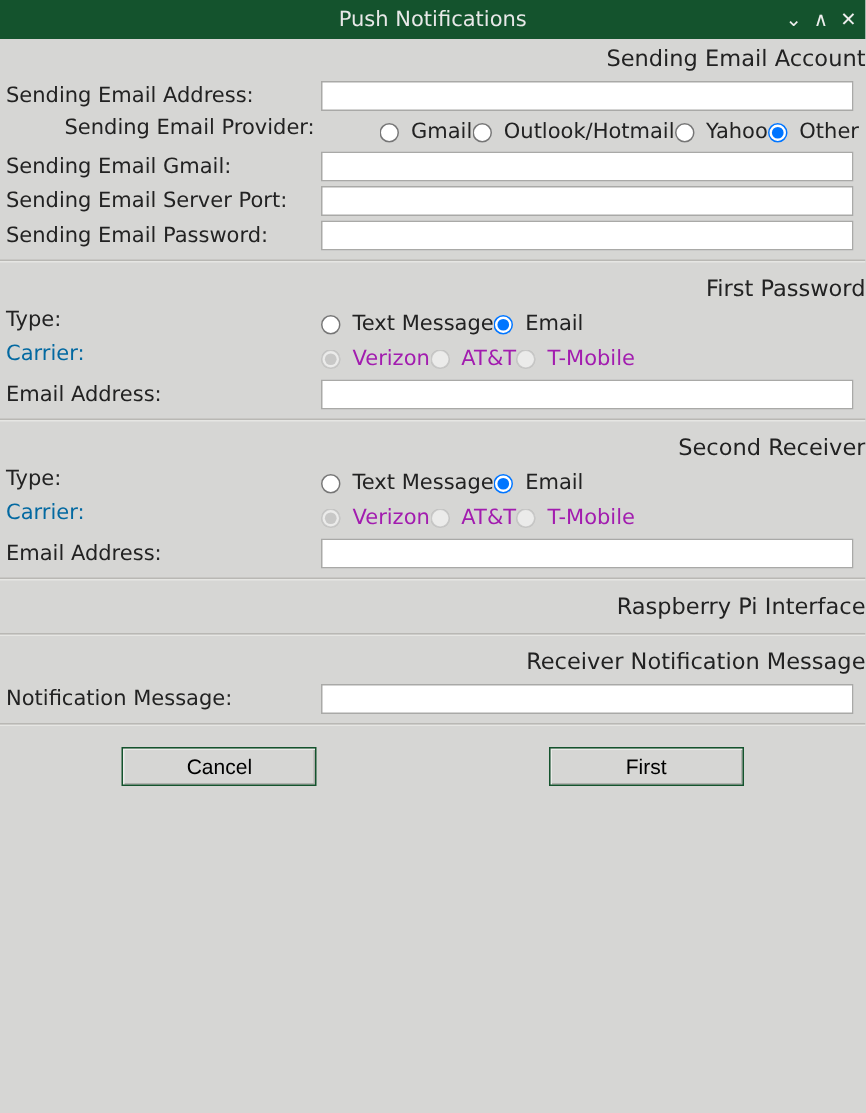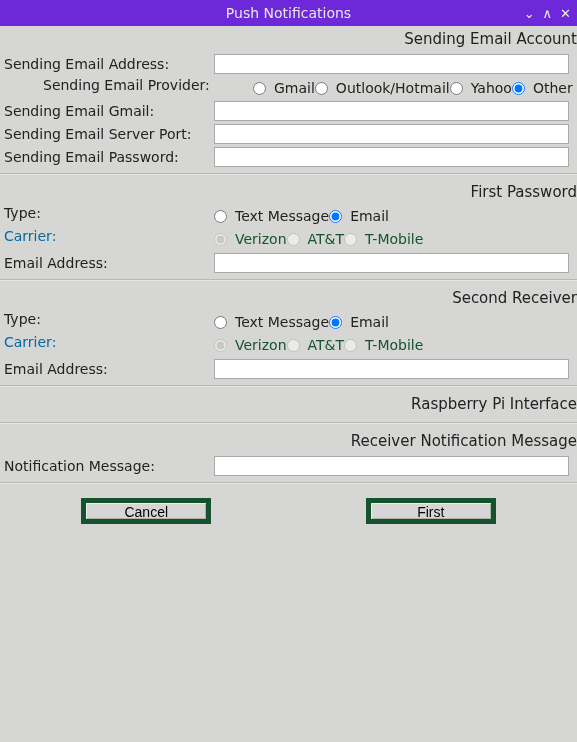--- a/index.html
+++ b/index.html
@@ -8,21 +8,21 @@
     width: 577px;
     height: 742px;
     font-family: "DejaVu Sans", "Liberation Sans", Arial, sans-serif;
     font-size: 14px;
     background: #d6d6d4;
     color: #222;
     overflow: hidden;
   }
   .titlebar {
     height: 26px;
-    background: #6d28d9;
+    background: #14532d;
     color: #e8e8e8;
     display: flex;
     align-items: center;
     justify-content: center;
     position: relative;
     font-size: 14px;
   }
   .titlebar .title { flex: 0 0 auto; }
   .titlebar .controls {
     position: absolute;
@@ -67,21 +67,21 @@
   }
   .radio-opt {
     display: flex;
     align-items: center;
     gap: 6px;
     height: 22px;
   }
   .radio-opt input[type=radio] {
     margin: 0 2px 0 0;
   }
-  .radio-opt.disabled span { color: #14532d; }
+  .radio-opt.disabled span { color: #a21caf; }
   input.text {
     width: 100%;
     height: 20px;
     border: 1px solid #a9a9a7;
     background: #fff;
     font-size: 13px;
     padding: 1px 3px;
   }
   .hr {
     height: 1px;
@@ -92,21 +92,21 @@
   .button-row {
     display: flex;
     justify-content: space-around;
     padding: 10px 24px 12px 24px;
     gap: 40px;
   }
   button.btn {
     flex: 0 0 130px;
     height: 26px;
     background: #d6d6d4;
-    border: 5px solid #14532d;
+    border: 1px solid #14532d;
     box-shadow: inset 1px 1px 0 #ececea, inset -1px -1px 0 #b0b0ad;
     font-size: 14px;
     cursor: pointer;
   }
   .stack { display: flex; flex-direction: row; }
   .first-row { padding-top: 2px; padding-left: 43px; }
 </style>
 </head>
 <body>
 

